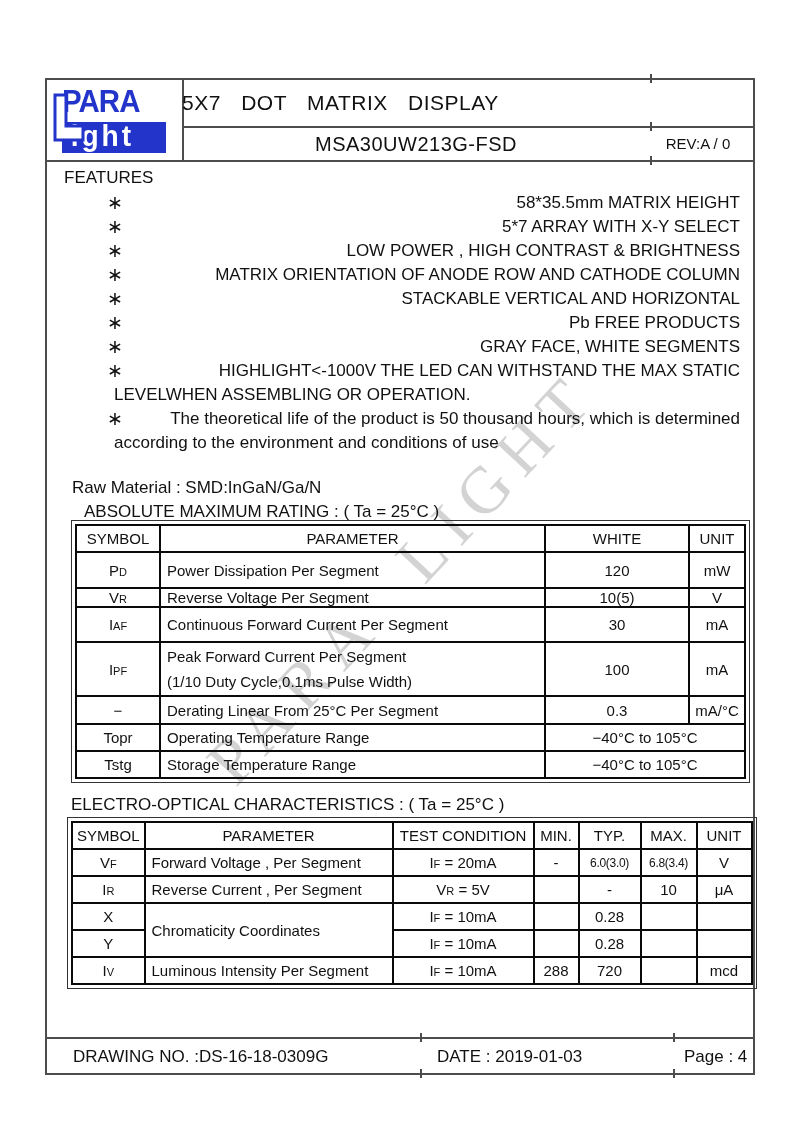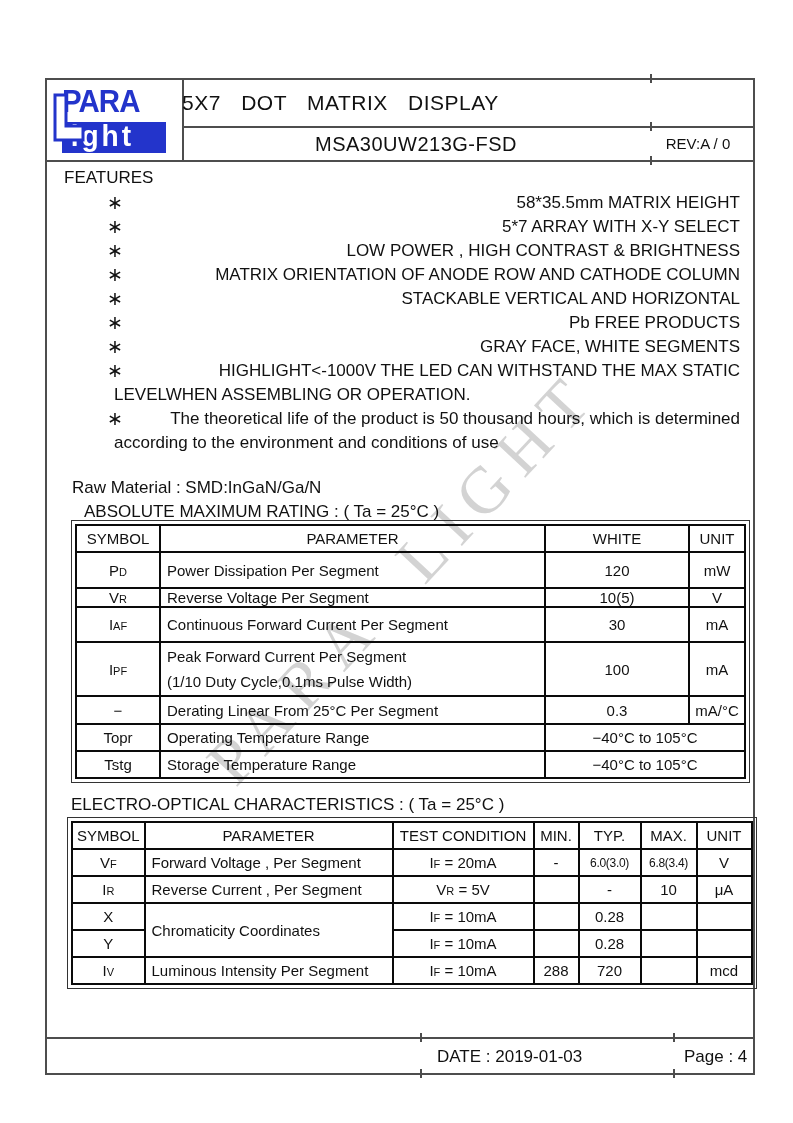--- a/index.html
+++ b/index.html
@@ -259,16 +259,17 @@
       </tr>
     </tbody>
       </table>
   </div>
 
   <div class="hline" style="left:45px;top:1037px;width:710px;height:2px;"></div>
   <div class="tick" style="left:420px;top:1033px;width:2px;height:9px;"></div>
   <div class="tick" style="left:673px;top:1033px;width:2px;height:9px;"></div>
   <div class="tick" style="left:420px;top:1069px;width:2px;height:9px;"></div>
   <div class="tick" style="left:673px;top:1069px;width:2px;height:9px;"></div>
+  <div class="ftr-text ftr-drawing">DRAWING NO. :DS-16-18-0309G</div>
   <div class="ftr-text ftr-date">DATE : 2019-01-03</div>
   <div class="ftr-text ftr-page">Page : 4</div>
 
 </div>
 
 </body></html>

